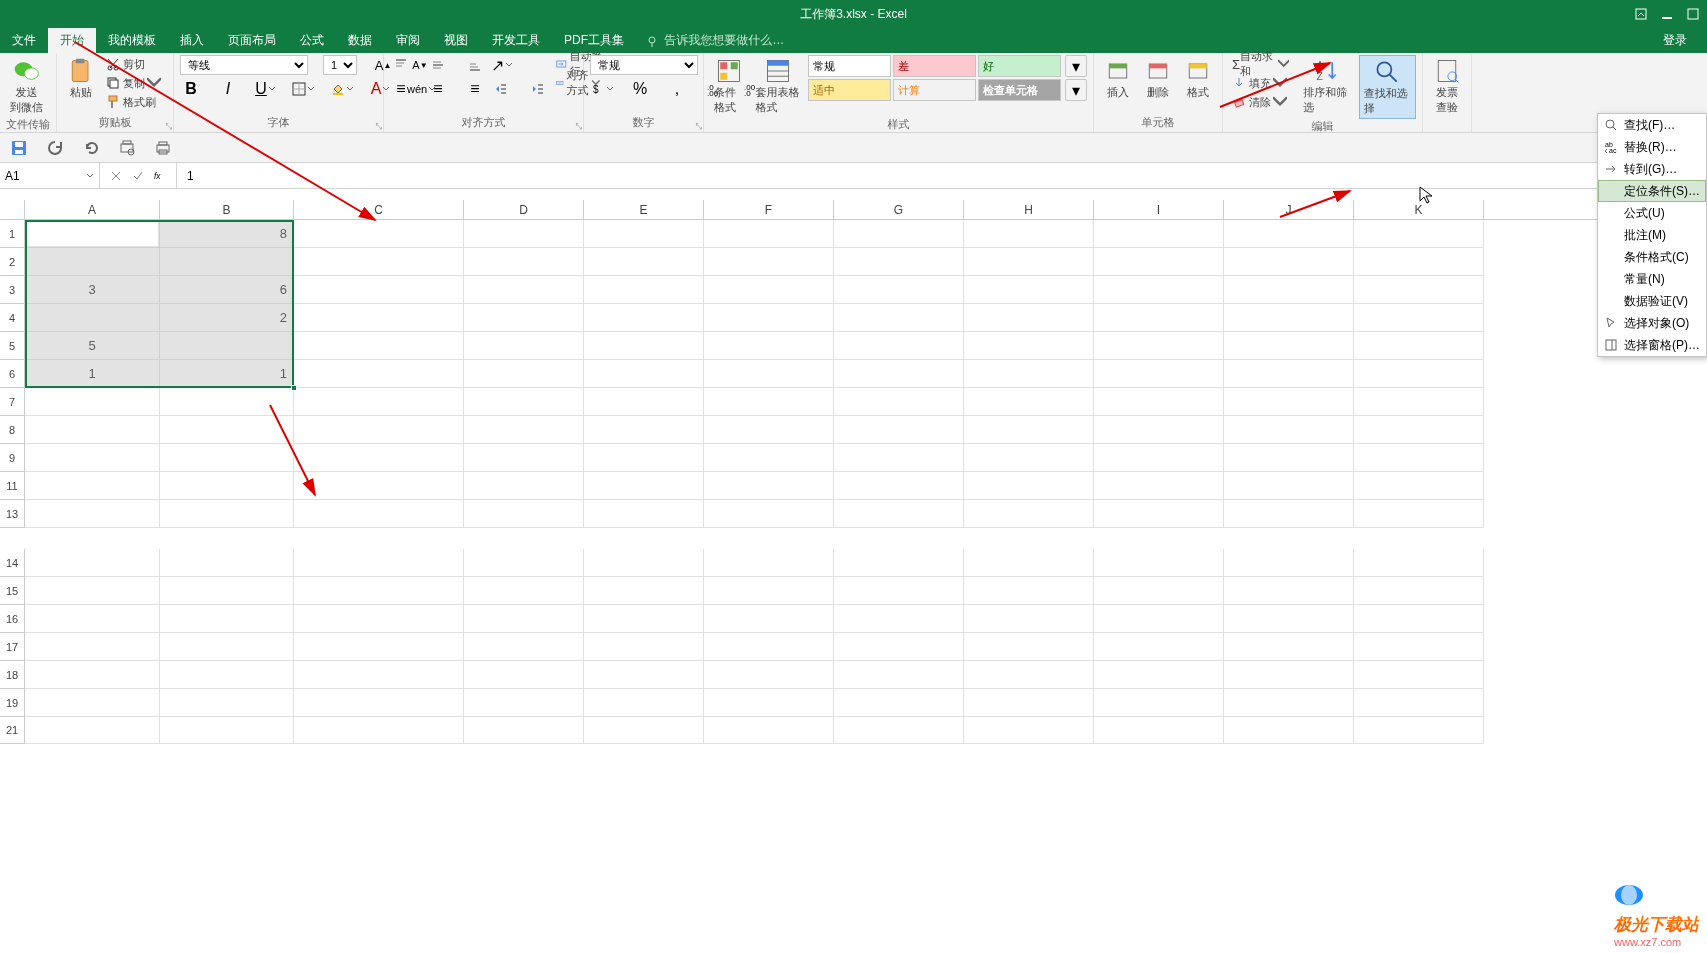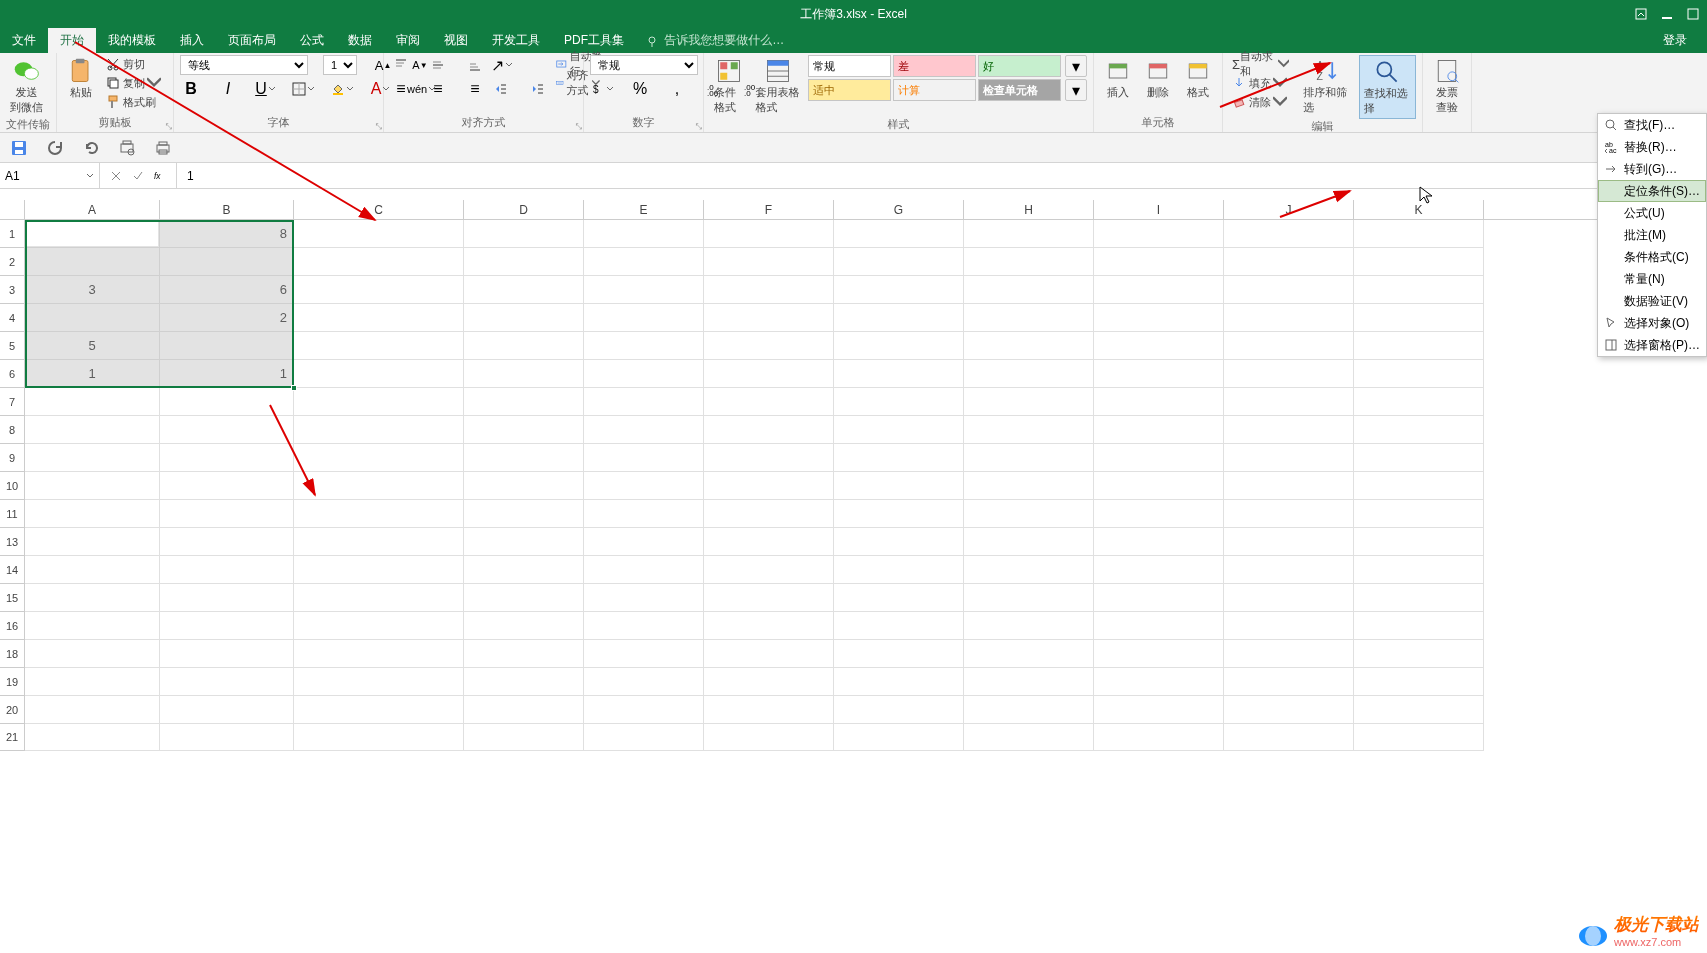--- a/index.html
+++ b/index.html
@@ -68,21 +68,21 @@
   
   .menu { position: absolute; background: #fff; border: 1px solid #c5c5c5; box-shadow: 2px 2px 6px rgba(0,0,0,0.25); width: 110px; z-index: 100;}
   .menu-item { height: 22px; display:flex; align-items:center; font-size: 12px; padding: 0 6px; cursor:pointer; }
   .menu-item:hover, .menu-item.hover { background: #d5e8d4; border:1px solid #9bbb85; padding: 0 5px;}
   .menu-icon { width:14px; height:14px; margin-right:6px; flex-shrink:0;}
 
   
   .arrow-svg { position:absolute; pointer-events:none; z-index:50;}
 
   
-  .watermark { position:absolute; right:8px; bottom:5px; display:flex; align-items:flex-end; gap:6px; z-index:200;}
+  .watermark { position:absolute; right:8px; bottom:5px; display:flex; align-items:flex-start; gap:6px; z-index:200;flex-direction:column;}
   .watermark .logo { width:30px; height:24px; }
   .watermark .wm-text { font-size: 17px; font-style: italic; font-weight: bold; background: linear-gradient(#ff7a00,#ff5a00); -webkit-background-clip:text; color:transparent;}
   .watermark .wm-url { font-size:11px; color:#e66; display:block;}
 
   .cursor-arrow { position:absolute; z-index:150;}
 
   .launch { position:absolute; right:2px; bottom:2px; width:10px; height:10px;}
   .launch::after { content:"⤡"; font-size:8px; color:#888; position:absolute; right:-1px; bottom:-2px;}
 </style>
 </head>
@@ -671,34 +671,20 @@
         <div class="cell" style="width: 120px; height: 28px;"></div>
         <div class="cell" style="width: 120px; height: 28px;"></div>
         <div class="cell" style="width: 130px; height: 28px;"></div>
         <div class="cell" style="width: 130px; height: 28px;"></div>
         <div class="cell" style="width: 130px; height: 28px;"></div>
         <div class="cell" style="width: 130px; height: 28px;"></div>
         <div class="cell" style="width: 130px; height: 28px;"></div>
         <div class="cell" style="width: 130px; height: 28px;"></div>
       </div>
       <div class="grow" style="height: 28px;">
-        <div class="row-h" style="height: 28px;">10</div>
-        <div class="cell" style="width: 135px; height: 28px;"></div>
-        <div class="cell" style="width: 134px; height: 28px;"></div>
-        <div class="cell" style="width: 170px; height: 28px;"></div>
-        <div class="cell" style="width: 120px; height: 28px;"></div>
-        <div class="cell" style="width: 120px; height: 28px;"></div>
-        <div class="cell" style="width: 130px; height: 28px;"></div>
-        <div class="cell" style="width: 130px; height: 28px;"></div>
-        <div class="cell" style="width: 130px; height: 28px;"></div>
-        <div class="cell" style="width: 130px; height: 28px;"></div>
-        <div class="cell" style="width: 130px; height: 28px;"></div>
-        <div class="cell" style="width: 130px; height: 28px;"></div>
-      </div>
-      <div class="grow" style="height: 28px;">
         <div class="row-h" style="height: 28px;">11</div>
         <div class="cell" style="width: 135px; height: 28px;"></div>
         <div class="cell" style="width: 134px; height: 28px;"></div>
         <div class="cell" style="width: 170px; height: 28px;"></div>
         <div class="cell" style="width: 120px; height: 28px;"></div>
         <div class="cell" style="width: 120px; height: 28px;"></div>
         <div class="cell" style="width: 130px; height: 28px;"></div>
         <div class="cell" style="width: 130px; height: 28px;"></div>
         <div class="cell" style="width: 130px; height: 28px;"></div>
         <div class="cell" style="width: 130px; height: 28px;"></div>
@@ -712,21 +698,21 @@
         <div class="cell" style="width: 170px; height: 28px;"></div>
         <div class="cell" style="width: 120px; height: 28px;"></div>
         <div class="cell" style="width: 120px; height: 28px;"></div>
         <div class="cell" style="width: 130px; height: 28px;"></div>
         <div class="cell" style="width: 130px; height: 28px;"></div>
         <div class="cell" style="width: 130px; height: 28px;"></div>
         <div class="cell" style="width: 130px; height: 28px;"></div>
         <div class="cell" style="width: 130px; height: 28px;"></div>
         <div class="cell" style="width: 130px; height: 28px;"></div>
       </div>
-      <div class="grow" style="height: 28px;">
+      <div class="grow" style="height: 28px; margin-top: 21px;">
         <div class="row-h" style="height: 28px;">14</div>
         <div class="cell" style="width: 135px; height: 28px;"></div>
         <div class="cell" style="width: 134px; height: 28px;"></div>
         <div class="cell" style="width: 170px; height: 28px;"></div>
         <div class="cell" style="width: 120px; height: 28px;"></div>
         <div class="cell" style="width: 120px; height: 28px;"></div>
         <div class="cell" style="width: 130px; height: 28px;"></div>
         <div class="cell" style="width: 130px; height: 28px;"></div>
         <div class="cell" style="width: 130px; height: 28px;"></div>
         <div class="cell" style="width: 130px; height: 28px;"></div>
@@ -755,49 +741,49 @@
         <div class="cell" style="width: 120px; height: 28px;"></div>
         <div class="cell" style="width: 120px; height: 28px;"></div>
         <div class="cell" style="width: 130px; height: 28px;"></div>
         <div class="cell" style="width: 130px; height: 28px;"></div>
         <div class="cell" style="width: 130px; height: 28px;"></div>
         <div class="cell" style="width: 130px; height: 28px;"></div>
         <div class="cell" style="width: 130px; height: 28px;"></div>
         <div class="cell" style="width: 130px; height: 28px;"></div>
       </div>
       <div class="grow" style="height: 28px;">
+        <div class="row-h" style="height: 28px;">17</div>
+        <div class="cell" style="width: 135px; height: 28px;"></div>
+        <div class="cell" style="width: 134px; height: 28px;"></div>
+        <div class="cell" style="width: 170px; height: 28px;"></div>
+        <div class="cell" style="width: 120px; height: 28px;"></div>
+        <div class="cell" style="width: 120px; height: 28px;"></div>
+        <div class="cell" style="width: 130px; height: 28px;"></div>
+        <div class="cell" style="width: 130px; height: 28px;"></div>
+        <div class="cell" style="width: 130px; height: 28px;"></div>
+        <div class="cell" style="width: 130px; height: 28px;"></div>
+        <div class="cell" style="width: 130px; height: 28px;"></div>
+        <div class="cell" style="width: 130px; height: 28px;"></div>
+      </div>
+      <div class="grow" style="height: 28px;">
         <div class="row-h" style="height: 28px;">18</div>
         <div class="cell" style="width: 135px; height: 28px;"></div>
         <div class="cell" style="width: 134px; height: 28px;"></div>
         <div class="cell" style="width: 170px; height: 28px;"></div>
         <div class="cell" style="width: 120px; height: 28px;"></div>
         <div class="cell" style="width: 120px; height: 28px;"></div>
         <div class="cell" style="width: 130px; height: 28px;"></div>
         <div class="cell" style="width: 130px; height: 28px;"></div>
         <div class="cell" style="width: 130px; height: 28px;"></div>
         <div class="cell" style="width: 130px; height: 28px;"></div>
         <div class="cell" style="width: 130px; height: 28px;"></div>
         <div class="cell" style="width: 130px; height: 28px;"></div>
       </div>
       <div class="grow" style="height: 28px;">
         <div class="row-h" style="height: 28px;">19</div>
-        <div class="cell" style="width: 135px; height: 28px;"></div>
-        <div class="cell" style="width: 134px; height: 28px;"></div>
-        <div class="cell" style="width: 170px; height: 28px;"></div>
-        <div class="cell" style="width: 120px; height: 28px;"></div>
-        <div class="cell" style="width: 120px; height: 28px;"></div>
-        <div class="cell" style="width: 130px; height: 28px;"></div>
-        <div class="cell" style="width: 130px; height: 28px;"></div>
-        <div class="cell" style="width: 130px; height: 28px;"></div>
-        <div class="cell" style="width: 130px; height: 28px;"></div>
-        <div class="cell" style="width: 130px; height: 28px;"></div>
-        <div class="cell" style="width: 130px; height: 28px;"></div>
-      </div>
-      <div class="grow" style="height: 28px;">
-        <div class="row-h" style="height: 28px;">20</div>
         <div class="cell" style="width: 135px; height: 28px;"></div>
         <div class="cell" style="width: 134px; height: 28px;"></div>
         <div class="cell" style="width: 170px; height: 28px;"></div>
         <div class="cell" style="width: 120px; height: 28px;"></div>
         <div class="cell" style="width: 120px; height: 28px;"></div>
         <div class="cell" style="width: 130px; height: 28px;"></div>
         <div class="cell" style="width: 130px; height: 28px;"></div>
         <div class="cell" style="width: 130px; height: 28px;"></div>
         <div class="cell" style="width: 130px; height: 28px;"></div>
         <div class="cell" style="width: 130px; height: 28px;"></div>

